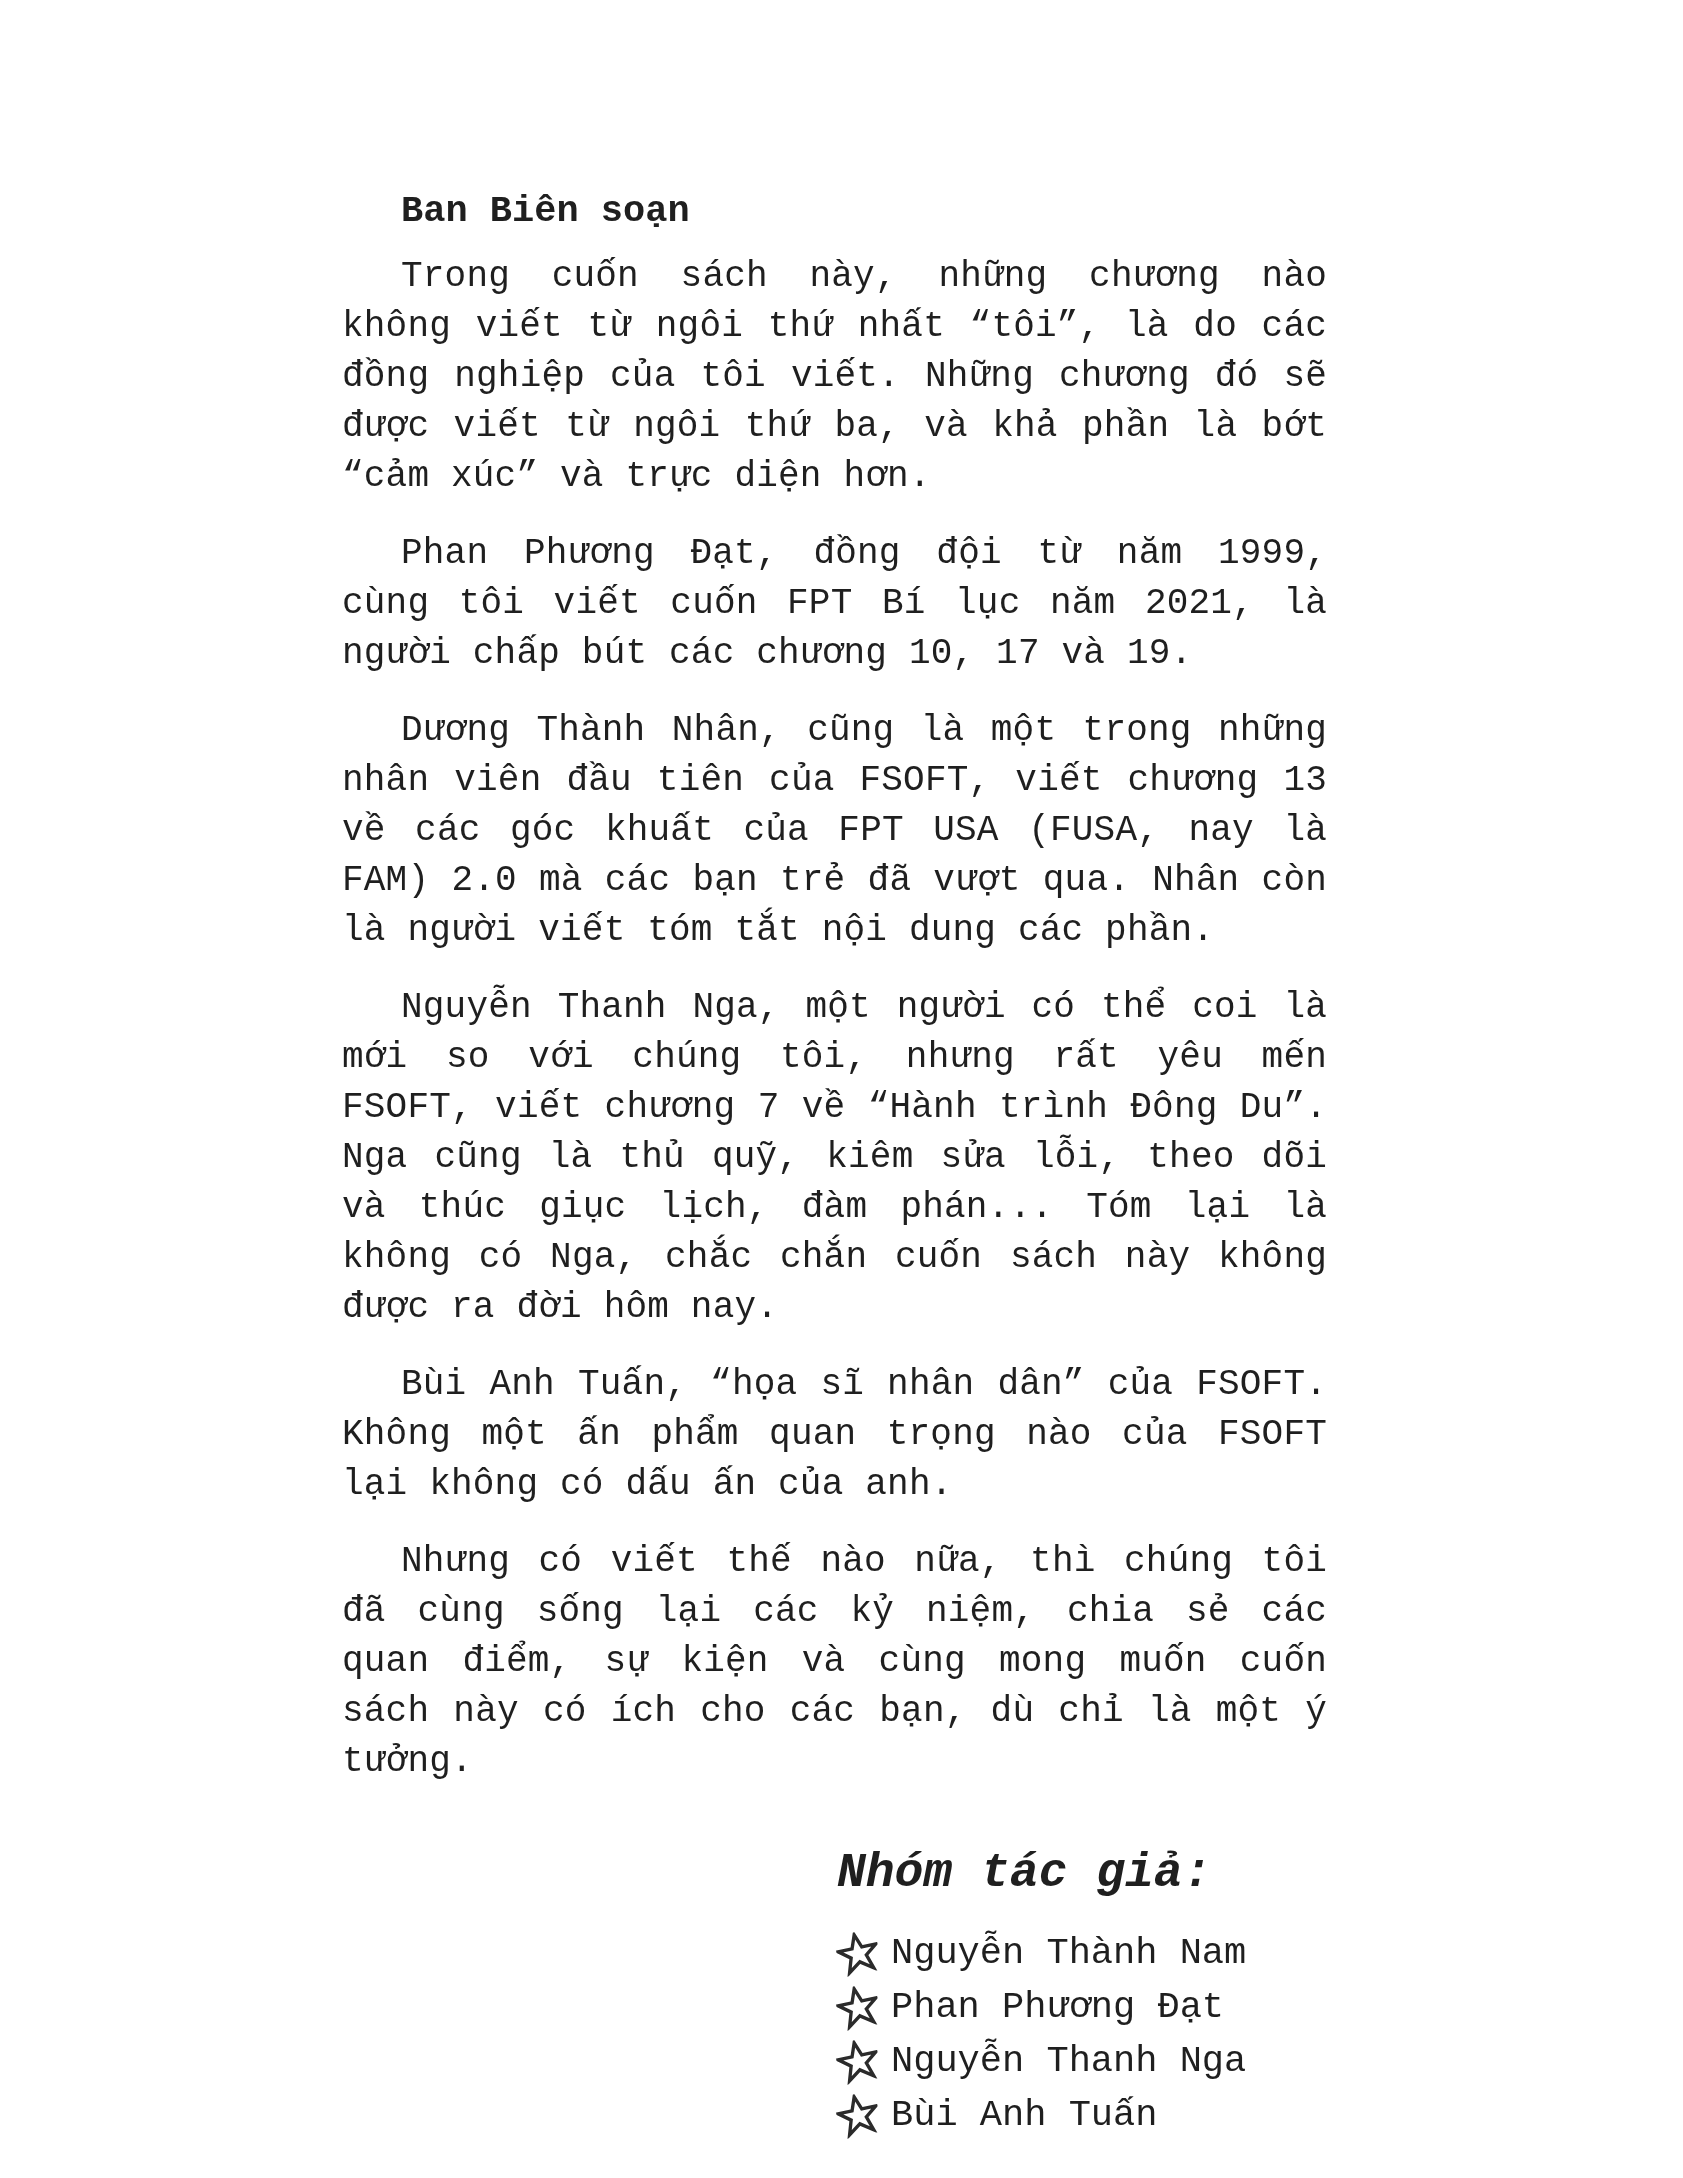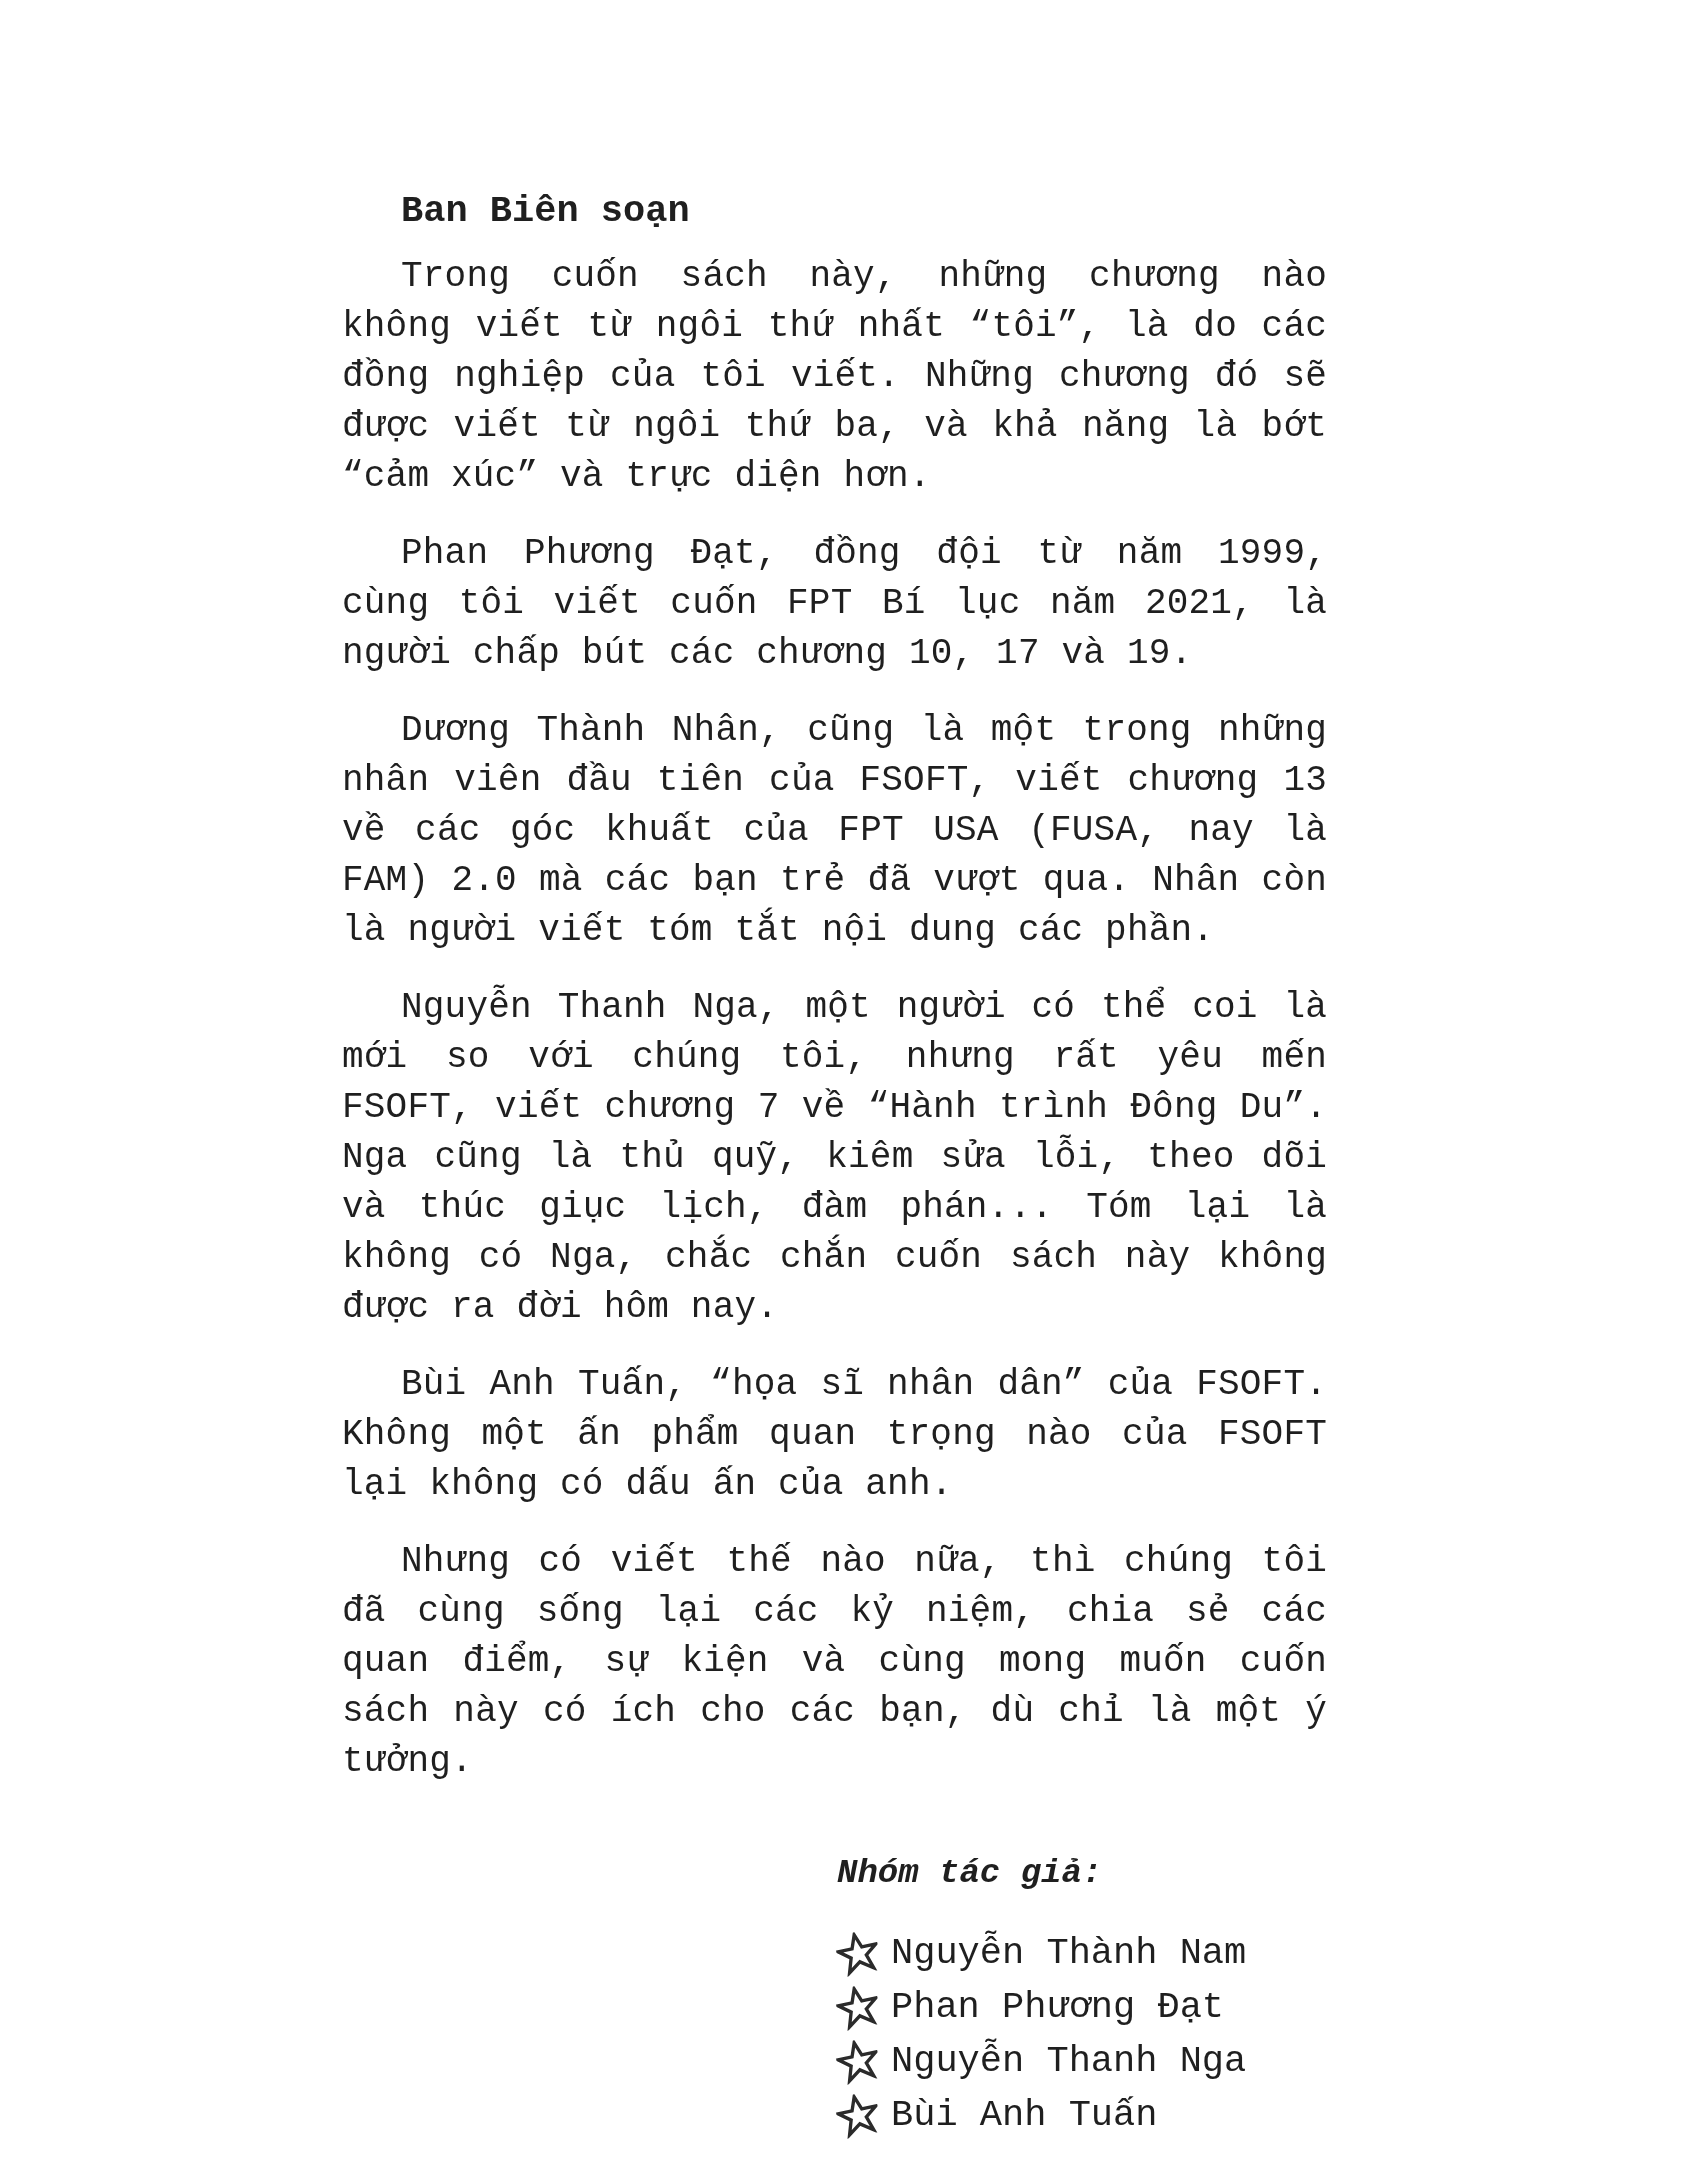--- a/index.html
+++ b/index.html
@@ -39,21 +39,21 @@
   }
   .para.thanks {
     text-align: left;
     margin-bottom: 0;
   }
   .authors {
     margin-left: 495px;
     margin-top: 61px;
   }
   .authors-heading {
-    font-size: 34px;
+    font-size: 48px;
     font-weight: bold;
     font-style: italic;
     line-height: 50px;
     margin: 0 0 28px 0;
   }
   .author-row {
     display: flex;
     align-items: center;
     height: 54px;
     font-size: 37px;
@@ -72,21 +72,21 @@
   }
 </style>
 </head>
 <body>
 
 <div class="page">
   <div class="content">
 
     <h1 class="heading">Ban Biên soạn</h1>
 
-    <p class="para">Trong cuốn sách này, những chương nào không viết từ ngôi thứ nhất “tôi”, là do các đồng nghiệp của tôi viết. Những chương đó sẽ được viết từ ngôi thứ ba, và khả năng là bớt “cảm xúc” và trực diện hơn.</p>
+    <p class="para">Trong cuốn sách này, những chương nào không viết từ ngôi thứ nhất “tôi”, là do các đồng nghiệp của tôi viết. Những chương đó sẽ được viết từ ngôi thứ ba, và khả phần là bớt “cảm xúc” và trực diện hơn.</p>
 
     <p class="para">Phan Phương Đạt, đồng đội từ năm 1999, cùng tôi viết cuốn FPT Bí lục năm 2021, là người chấp bút các chương 10, 17 và 19.</p>
 
     <p class="para">Dương Thành Nhân, cũng là một trong những nhân viên đầu tiên của FSOFT, viết chương 13 về các góc khuất của FPT USA (FUSA, nay là FAM) 2.0 mà các bạn trẻ đã vượt qua. Nhân còn là người viết tóm tắt nội dung các phần.</p>
 
     <p class="para">Nguyễn Thanh Nga, một người có thể coi là mới so với chúng tôi, nhưng rất yêu mến FSOFT, viết chương 7 về “Hành trình Đông Du”. Nga cũng là thủ quỹ, kiêm sửa lỗi, theo dõi và thúc giục lịch, đàm phán... Tóm lại là không có Nga, chắc chắn cuốn sách này không được ra đời hôm nay.</p>
 
     <p class="para">Bùi Anh Tuấn, “họa sĩ nhân dân” của FSOFT. Không một ấn phẩm quan trọng nào của FSOFT lại không có dấu ấn của anh.</p>
 
     <p class="para">Nhưng có viết thế nào nữa, thì chúng tôi đã cùng sống lại các kỷ niệm, chia sẻ các quan điểm, sự kiện và cùng mong muốn cuốn sách này có ích cho các bạn, dù chỉ là một ý tưởng.</p>

